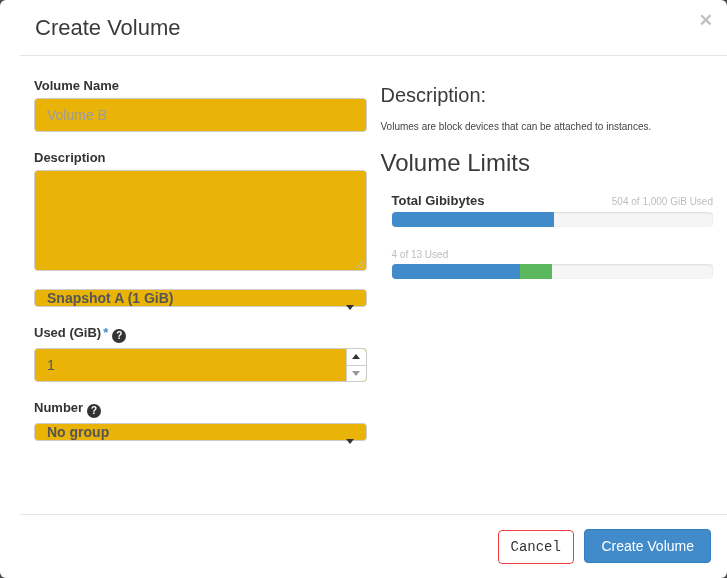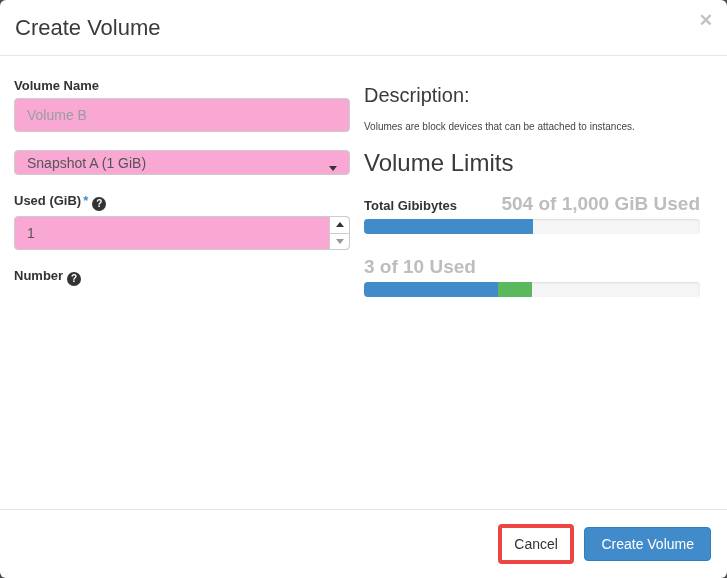--- a/index.html
+++ b/index.html
@@ -7,21 +7,21 @@
   body {
     font-family:"Liberation Sans", sans-serif;
     background:#4a4a4a;
     position:relative;
     overflow:hidden;
   }
   .modal {
     position:absolute; inset:0;
     background:#fff;
     border-radius:6px;
-    display:flex; flex-direction:column;
+    display:flex; flex-direction:column;padding-left:20px;
   }
   
   .modal-header {
     position:relative;
     padding:15px 16px 14px 15px;
     border-bottom:1px solid #e5e5e5;
   }
   .modal-title { font-size:22px; font-weight:400; color:#3a3a3a; }
   .close-btn {
     position:absolute; top:12px; right:14px;
@@ -48,38 +48,38 @@
   .required-star { color:#428bca; font-weight:700; margin-left:2px; }
   .help-icon {
     display:inline-block; width:14px; height:14px;
     background:#333; color:#fff; border-radius:50%;
     font-size:10px; font-weight:700; line-height:14px;
     text-align:center; vertical-align:-2px; margin-left:4px;
   }
   .text-input, .select-box, .textarea-box, .number-wrap {
     width:100%;
     border:1px solid #ccc; border-radius:4px;
-    background:#f9a8d4;
+    background:#eab308;
     font-size:14px; color:#555;
   }
   .text-input { height:34px; padding:6px 12px; font-family:"Liberation Sans",sans-serif; }
   .text-input::placeholder { color:#9a9da0; opacity:1; }
   .textarea-box {
     height:101px; position:relative;
   }
   .resize-grip {
     position:absolute; right:2px; bottom:2px;
     width:10px; height:10px;
     background:repeating-linear-gradient(135deg, transparent 0 2px, #bbb 2px 3px);
     clip-path:polygon(100% 0, 100% 100%, 0 100%);
   }
   .select-box {
-    height:25px; padding:6px 12px;
+    height:18px; padding:6px 12px;
     position:relative; cursor:pointer;
-    display:flex; align-items:center;
+    display:flex; align-items:center;font-weight:bold;
   }
   .select-caret {
     position:absolute; right:12px; top:15px;
     width:0; height:0;
     border-left:4px solid transparent;
     border-right:4px solid transparent;
     border-top:5px solid #333;
   }
   .number-wrap { position:relative; height:34px; }
   .number-input {
@@ -114,49 +114,50 @@
     margin:6px 0 12px 0;
   }
   .info-text {
     font-size:10px; color:#444; line-height:1.6;
     margin-bottom:14px;
   }
   .limits-heading {
     font-size:24px; font-weight:400; color:#3a3a3a;
     margin:4px 0 16px 0;
   }
-  .limit-row { margin-bottom:22px; }
+  .limit-row { margin-bottom:22px;margin-left:11px; }
   .limit-head {
     display:flex; justify-content:space-between; align-items:baseline;
     margin-bottom:4px;
   }
   .limit-label { font-size:13px; font-weight:700; color:#333; }
-  .limit-usage { font-size:19px; color:#bdbdbd;font-weight:bold; }
+  .limit-usage { font-size:10px; color:#bdbdbd; }
   .progress {
     height:15px; background:#f5f5f5; border-radius:4px;
     box-shadow:inset 0 1px 2px rgba(0,0,0,.1);
     overflow:hidden; display:flex;
   }
   .bar-seg { height:100%; }
   
   .modal-footer {
     border-top:1px solid #e5e5e5;
     padding:14px 16px;
     text-align:right;
   }
   .btn {
     display:inline-block;
     font-size:14px; line-height:20px;
     padding:6px 12px;
     border-radius:4px; cursor:pointer;
     font-family:"Liberation Sans",sans-serif;
   }
   .btn-default {
-    background:#fff; color:#333; border:4px solid #ef4444;
+    background:#fff; color:#333; border:1px solid #ef4444;
     margin-right:6px;
+    font-family:Liberation Mono, monospace;
   }
   .btn-primary {
     background:#428bca; color:#fff; border:1px solid #357ebd;
     padding:6px 16px;
   }
 </style>
 </head>
 <body>
 
 <div class="modal">
@@ -168,20 +169,26 @@
 
   <div class="modal-body">
 
     <div class="col-left">
 
       <div class="form-group">
         <label class="control-label">Volume Name</label>
         <input class="text-input" type="text" placeholder="Volume B" style="">
       </div>
 
+      <div class="form-group">
+        <label class="control-label">Description</label>
+        <div class="textarea-box">
+          <span class="resize-grip"></span>
+        </div>
+      </div>
 
       <div class="form-group">
         <div class="select-box">
           <span>Snapshot A (1 GiB)</span>
           <span class="select-caret"></span>
         </div>
       </div>
 
       <div class="form-group">
         <label class="control-label"><span>Used (GiB)</span><span class="required-star">*</span><span class="help-icon">?</span></label>
@@ -193,20 +200,24 @@
               </button>
             <button class="spin-btn spin-down">
                 <span class="tri-down"></span>
               </button>
           </div>
         </div>
       </div>
 
       <div class="form-group">
         <label class="control-label"><span>Number</span><span class="help-icon">?</span></label>
+        <div class="select-box">
+          <span>No group</span>
+          <span class="select-caret"></span>
+        </div>
       </div>
 
     </div>
 
     <div class="col-right">
       <h2 class="info-heading">Description:</h2>
       <p class="info-text">Volumes are block devices that can be attached to instances.</p>
       <h2 class="limits-heading">Volume Limits</h2>
 
       <div class="limit-row">
@@ -214,21 +225,21 @@
           <span class="limit-label">Total Gibibytes</span>
           <span class="limit-usage">504 of 1,000 GiB Used</span>
         </div>
         <div class="progress">
             <div class="bar-seg" style="width: 50.4%; background: rgb(66, 139, 202);"></div>
           </div>
       </div>
 
       <div class="limit-row">
         <div class="limit-head">
-          <span class="limit-usage">3 of 10 Used</span>
+          <span class="limit-usage">4 of 13 Used</span>
         </div>
         <div class="progress">
             <div class="bar-seg" style="width: 40%; background: rgb(66, 139, 202);"></div>
             <div class="bar-seg" style="width: 10%; background: rgb(92, 184, 92);"></div>
           </div>
       </div>
     </div>
 
   </div>
 

